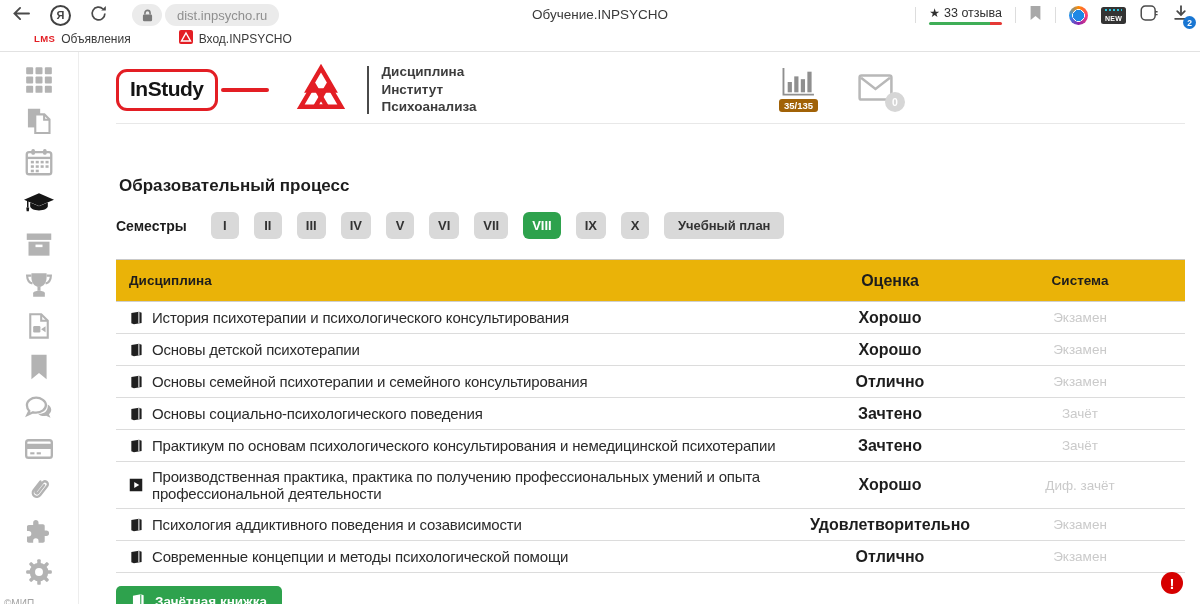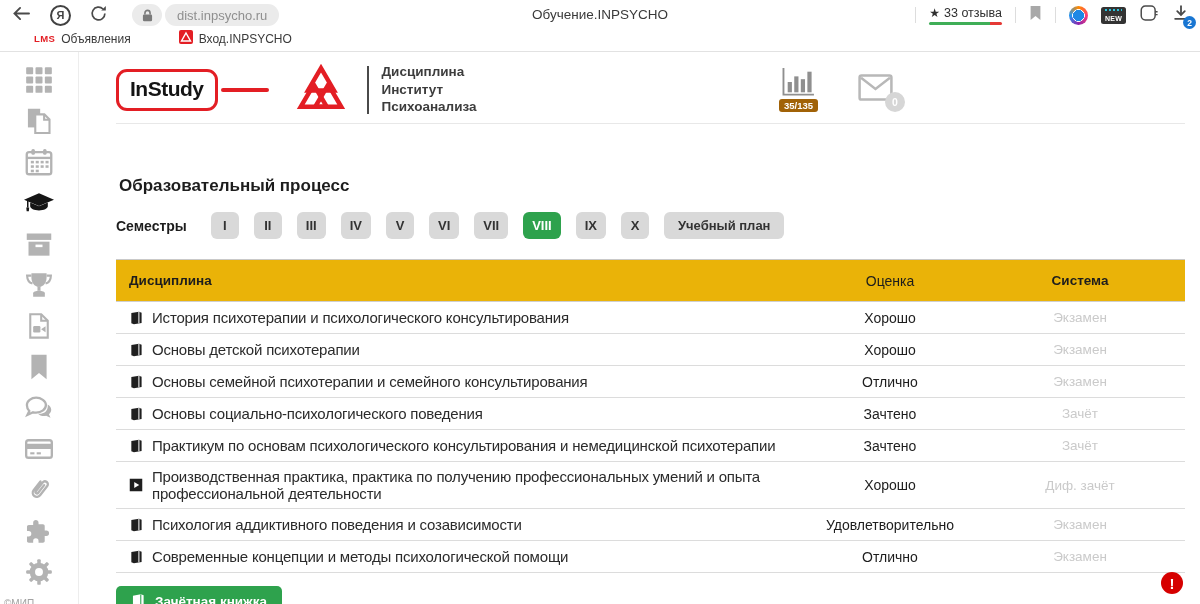--- a/index.html
+++ b/index.html
@@ -73,21 +73,21 @@
   .sem-label { font-size:14px; font-weight:bold; color:#1d1d1d; margin-right:9px; }
   .sem-btn { background:#d9d9d9; border:none; border-radius:6px; padding:6px 9px; font-size:13px; font-weight:bold;
     color:#333; min-width:28px; text-align:center; cursor:pointer; font-family:inherit; }
   .sem-btn.active { background:#2ea24d; color:#fff; }
   .plan-btn { padding:6px 14px; }
 
   .table { margin-top:20px; }
   .thead { display:flex; align-items:center; background:#eab308; border-top:1px solid #c9c9c9; border-bottom:1px solid #cfcfcf;
     height:43px; }
   .c-disc { flex:1; padding-left:13px; display:flex; align-items:center; gap:9px; }
-  .c-grade { width:170px; text-align:center; font-size:14px; font-weight:normal; color:#1d1d1d; }
+  .c-grade { width:170px; text-align:center; font-size:16px; font-weight:bold; color:#1d1d1d; }
   .c-system { width:210px; text-align:center; font-size:13.5px; color:#cacaca; }
   .thead .c-disc { font-size:13.5px; font-weight:bold; color:#1d1d1d; }
   .thead .c-system { color:#1d1d1d; font-weight:bold; }
   .trow { display:flex; align-items:center; border-bottom:1px solid #dcdcdc; padding:6px 0; min-height:32px; }
   .trow .name { font-size:15px; color:#2b2b2b; letter-spacing:-.2px; cursor:pointer; max-width:720px; }
   .ricon { display:flex; flex:0 0 auto; }
 
   .gradebook-btn { margin-top:13px; display:inline-flex; align-items:center; gap:8px; background:#2ea24d; color:#fff;
     font-weight:bold; font-size:13.5px; border:none; border-radius:5px; padding:7px 15px; cursor:pointer; font-family:inherit; }
   .alert-icon { position:absolute; right:17px; bottom:10px; width:22px; height:22px; border-radius:50%; background:#d60000;

